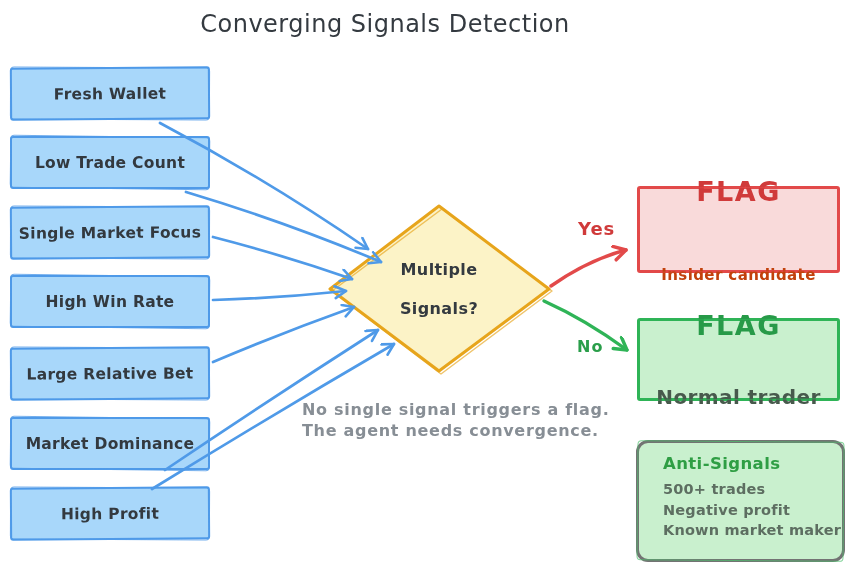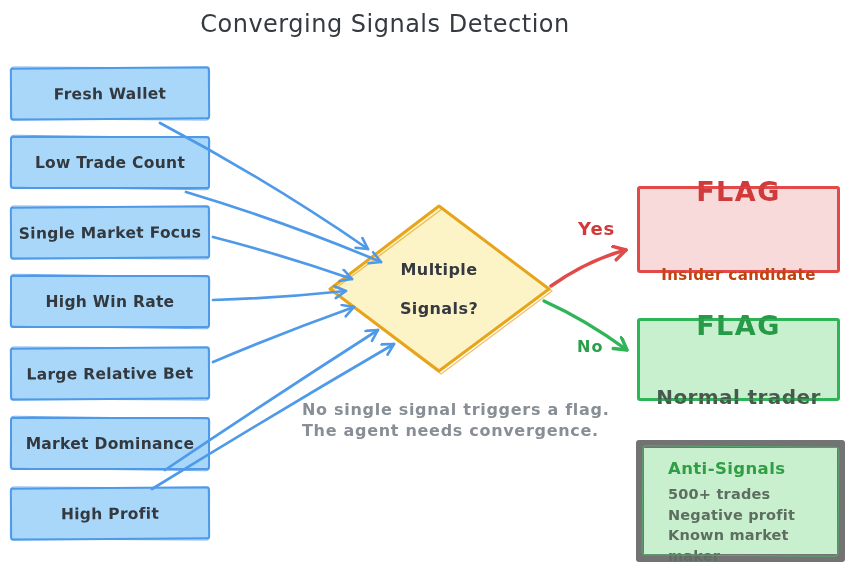--- a/index.html
+++ b/index.html
@@ -46,21 +46,21 @@
   .flag-box::before { border:1.6px solid #e24a4a; }
   .skip-box { top:318px; height:83px; background:#c9f0ce; border:3px solid #2fb457; }
   .skip-box::before { border:1.6px solid #2fb457; }
   .flag-title { font-size:27px; font-weight:bold; color:#d03a3a; letter-spacing:1.5px; }
   .flag-sub   { font-size:15px; font-weight:600; color:#c2410c; margin-top:20px; letter-spacing:.4px; }
   .skip-title { font-size:27px; font-weight:bold; color:#279a48; letter-spacing:1.5px; }
   .skip-sub   { font-size:20px; font-weight:600; color:#47594c; margin-top:5px; letter-spacing:.4px; }
 
   .anti {
     position:absolute; left:636px; top:440px; width:209px; height:122px; box-sizing:border-box;
-    background:#c9f0ce; border:8px solid #737373; border-radius:3px; padding:11px 0 0 24px;
+    background:#c9f0ce; border:3px solid #737373; border-radius:12px; padding:11px 0 0 24px;
   }
   .anti::before {
     content:""; position:absolute; inset:-2px; border:1.5px solid #4cc06c;
     border-radius:4px; transform:rotate(.5deg); opacity:.7; pointer-events:none;
   }
   .anti-title { font-size:16.5px; font-weight:bold; color:#2f9e44; letter-spacing:.4px; margin-bottom:6px; }
   .anti-item  { font-size:14.5px; font-weight:600; color:#5d6e61; line-height:20.5px; letter-spacing:.2px; }
 
   .note {
     position:absolute; left:302px; top:399px; font-size:16px; font-weight:bold;

